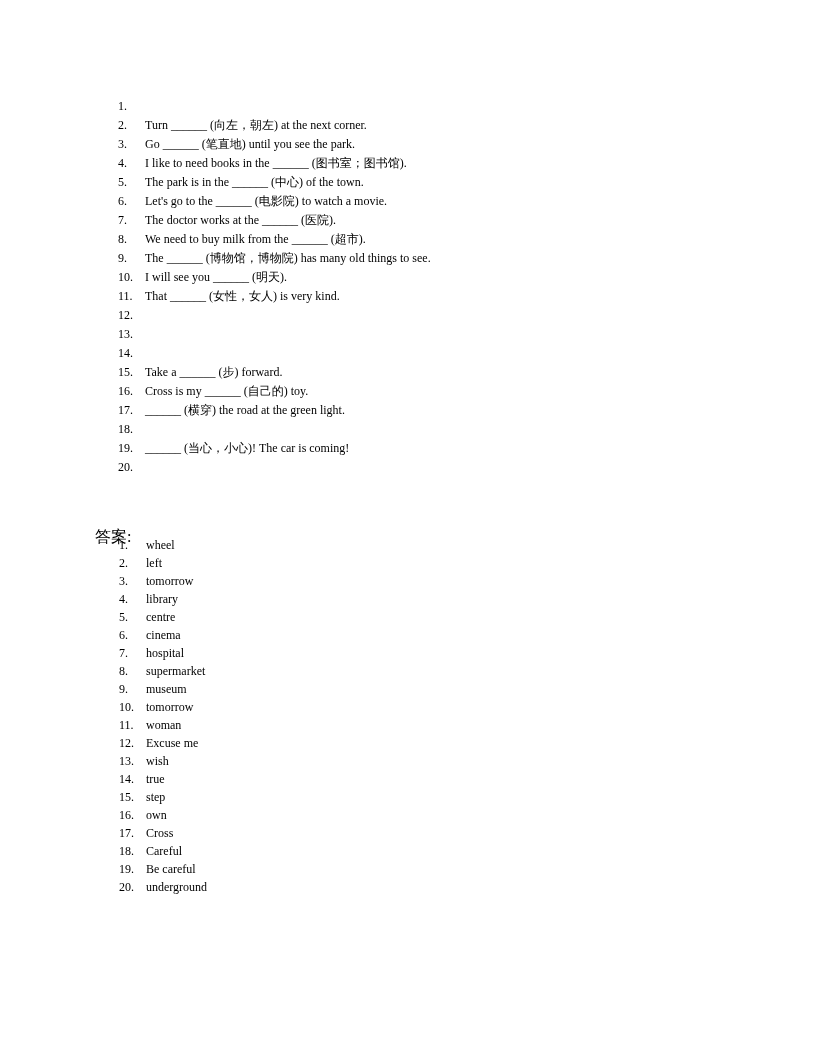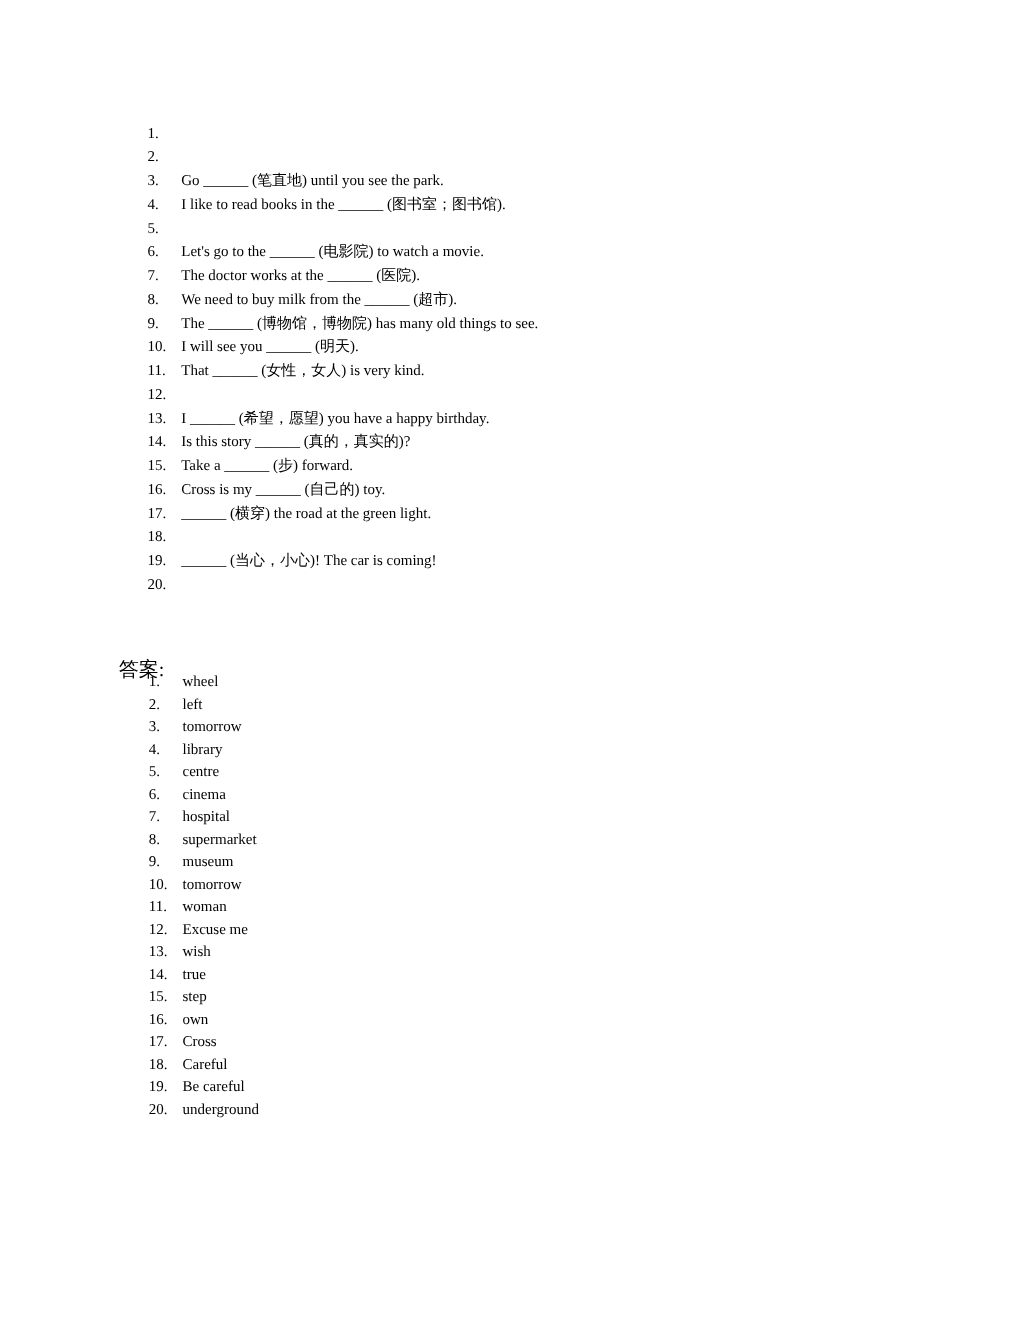--- a/index.html
+++ b/index.html
@@ -62,31 +62,33 @@
 <body>
 
 <div class="page">
 
   <div class="questions-list">
     <div class="q-row">
       <span class="num">1.</span>
     </div>
     <div class="q-row">
       <span class="num">2.</span>
+      <span class="txt">Turn ______ (向左，朝左) at the next corner.</span>
     </div>
     <div class="q-row">
       <span class="num">3.</span>
       <span class="txt">Go ______ (笔直地) until you see the park.</span>
     </div>
     <div class="q-row">
       <span class="num">4.</span>
-      <span class="txt">I like to read books in the ______ (图书室；图书馆).</span>
+      <span class="txt">I like to need books in the ______ (图书室；图书馆).</span>
     </div>
     <div class="q-row">
       <span class="num">5.</span>
+      <span class="txt">The park is in the ______ (中心) of the town.</span>
     </div>
     <div class="q-row">
       <span class="num">6.</span>
       <span class="txt">Let's go to the ______ (电影院) to watch a movie.</span>
     </div>
     <div class="q-row">
       <span class="num">7.</span>
       <span class="txt">The doctor works at the ______ (医院).</span>
     </div>
     <div class="q-row">
@@ -103,25 +105,23 @@
     </div>
     <div class="q-row">
       <span class="num">11.</span>
       <span class="txt">That ______ (女性，女人) is very kind.</span>
     </div>
     <div class="q-row">
       <span class="num">12.</span>
     </div>
     <div class="q-row">
       <span class="num">13.</span>
-      <span class="txt">I ______ (希望，愿望) you have a happy birthday.</span>
     </div>
     <div class="q-row">
       <span class="num">14.</span>
-      <span class="txt">Is this story ______ (真的，真实的)?</span>
     </div>
     <div class="q-row">
       <span class="num">15.</span>
       <span class="txt">Take a ______ (步) forward.</span>
     </div>
     <div class="q-row">
       <span class="num">16.</span>
       <span class="txt">Cross is my ______ (自己的) toy.</span>
     </div>
     <div class="q-row">

